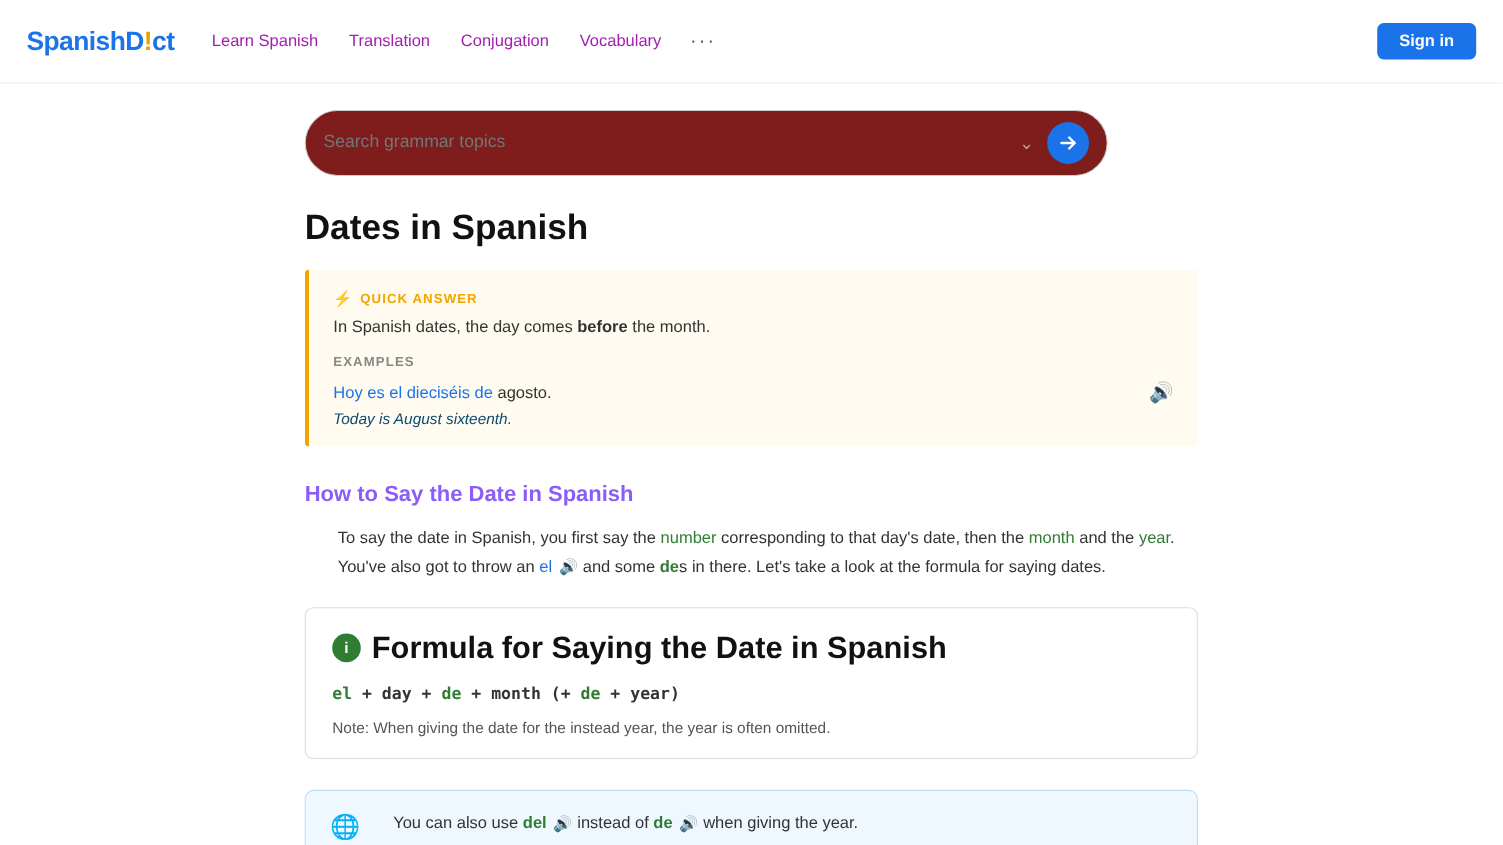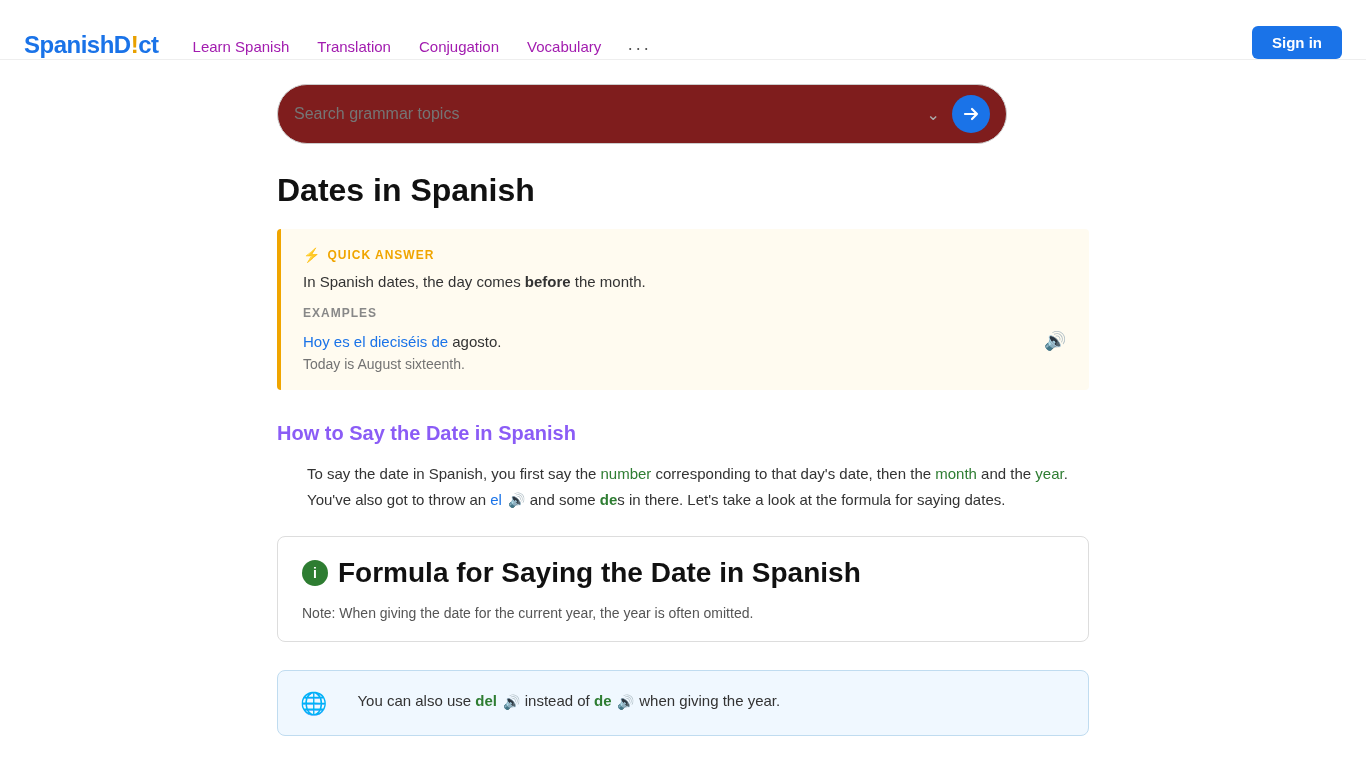--- a/index.html
+++ b/index.html
@@ -1,23 +1,23 @@
 <!DOCTYPE html>
 <html><head>
   <meta charset="utf-8">
   <style>
     * { box-sizing: border-box; margin: 0; padding: 0; }
     body { font-family: -apple-system, BlinkMacSystemFont, 'Segoe UI', Arial, sans-serif; font-size: 16px; color: #333; background: #fff; }
 
     
     .navbar {
       display: flex;
-      align-items: flex-end;
+      align-items: center;
       padding: 0 24px;
-      height: 60px;
+      height: 76px;
       background: #fff;
       border-bottom: 1px solid #eee;
       gap: 24px;
     }
     .navbar-logo {
       font-size: 24px;
       font-weight: 800;
       color: #1a73e8;
       letter-spacing: -0.5px;
       text-decoration: none;
@@ -149,21 +149,22 @@
     .example-spanish-text { }
     .example-spanish .blue-text { color: #1a73e8; }
     .example-spanish .black-text { color: #333; }
     .speaker-icon {
       color: #5b9bd5;
       font-size: 18px;
       cursor: pointer;
     }
     .example-english {
       font-size: 14px;
-      color: #737373;
+      color: #0c4a6e;
+      font-style: italic;
     }
 
     
     .section-heading {
       font-size: 20px;
       font-weight: 700;
       color: #8b5cf6;
       margin-bottom: 16px;
     }
 
@@ -304,21 +305,29 @@
   <h2 class="section-heading">How to Say the Date in Spanish</h2>
   <p class="content-para">
     To say the date in Spanish, you first say the <a class="link-green" href="#">number</a> corresponding to that day's date, then the <a class="link-green" href="#">month</a> and the <a class="link-green" href="#">year</a>. You've also got to throw an <a class="link-blue" href="#">el</a> <span class="mini-speaker">🔊</span> and some <span style="color:#2e7d32; font-weight:600;">de</span>s in there. Let's take a look at the formula for saying dates.
   </p>
 
   <div class="info-box">
     <div class="info-box-header">
       <div class="info-icon">i</div>
       <span class="info-box-title">Formula for Saying the Date in Spanish</span>
     </div>
-    <div class="note-text">Note: When giving the date for the current year, the year is often omitted.</div>
+    <div class="formula-line">
+      <span class="formula-green">el</span>
+      <span class="formula-black"> + day + </span>
+      <span class="formula-green">de</span>
+      <span class="formula-black"> + month (+ </span>
+      <span class="formula-green">de</span>
+      <span class="formula-black"> + year)</span>
+    </div>
+    <div class="note-text">Note: When giving the date for the instead year, the year is often omitted.</div>
   </div>
 
   <div class="globe-box">
     <span class="globe-icon">🌐</span>
     <div class="globe-text">
       <span>You can also use </span><span class="green-word">del</span> <span class="mini-speaker">🔊</span><span> instead of </span><span class="green-word">de</span> <span class="mini-speaker">🔊</span><span> when giving the year.</span>
     </div>
   </div>
 
 </div>

